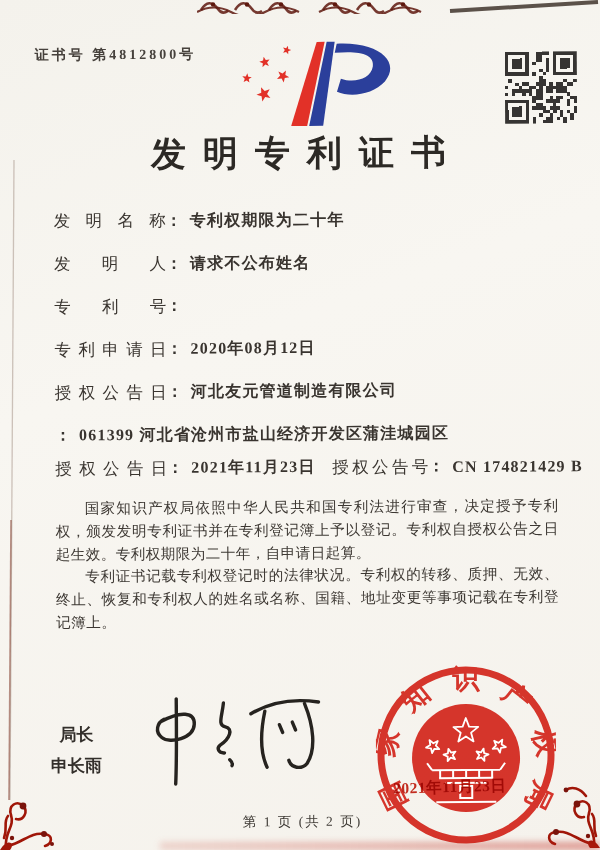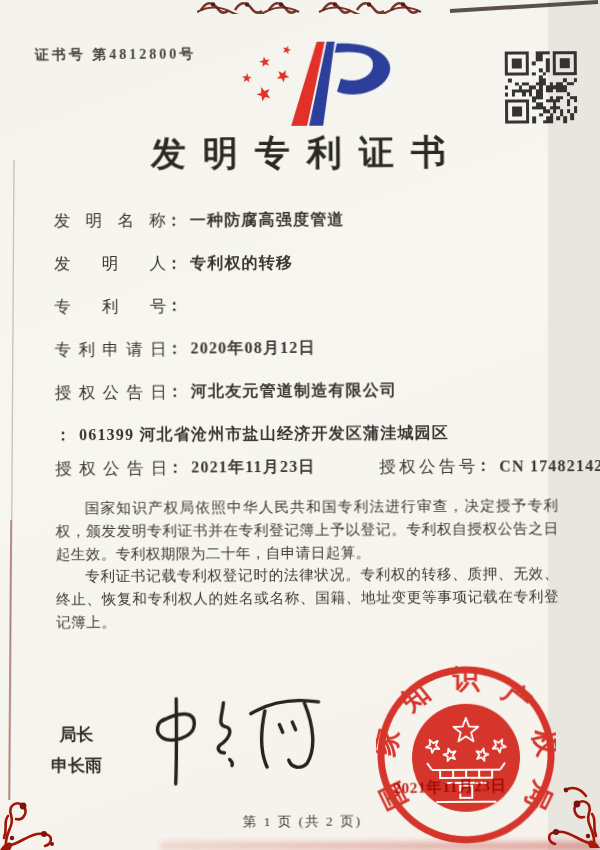--- a/index.html
+++ b/index.html
@@ -1,18 +1,18 @@
 <!DOCTYPE html>
 <html><head>
 <meta charset="utf-8">
 <style>
   html,body{margin:0;padding:0;}
   body{width:600px;height:850px;overflow:hidden;background:#e9e6e0;
        font-family:"Liberation Serif","DejaVu Serif",serif;}
-  .page{position:relative;width:548px;height:850px;
+  .page{position:relative;width:600px;height:850px;
         background:linear-gradient(160deg,#f4f2ec 0%,#f8f6f1 40%,#f5f2ec 100%);
         color:#37332f;}
   .tilt{position:absolute;inset:0;transform:rotate(-0.35deg);}
   
   .cert-no{position:absolute;left:37px;top:45px;font-size:14px;letter-spacing:3px;
            color:#46413c;font-weight:600;}
   
   .logo{position:absolute;left:233px;top:36px;width:180px;height:96px;}
   
   .qr{position:absolute;left:507px;top:53px;width:72px;height:72px;opacity:.88;}
@@ -22,21 +22,21 @@
          box-sizing:border-box;color:#2c2925;}
   
   .fields{position:absolute;left:55px;top:199px;width:505px;}
   .frow{height:42.8px;display:flex;align-items:center;font-size:16px;}
   .frow.grant{height:36px;margin-top:-6px;position:relative;}
   .lbl{display:inline-block;width:112px;text-align:justify;text-align-last:justify;
        font-weight:400;font-size:16.5px;color:#39342f;flex:none;}
   .colon{font-weight:700;margin-right:8px;}
   .val{letter-spacing:1.2px;color:#39342f;font-weight:600;white-space:nowrap;}
   .grant-no{position:absolute;left:277px;top:0;height:100%;display:flex;align-items:center;}
-  .grant-no .lbl{width:96px;margin-left:47px;}
+  .grant-no .lbl{width:96px;}
   
   .bodytext{position:absolute;left:55px;top:496px;width:503px;font-size:14.6px;
             line-height:22.8px;text-align:justify;color:#3d3833;letter-spacing:.4px;}
   .bodytext p{margin:0;text-indent:2em;}
   
   .signer{position:absolute;left:49px;top:718px;font-size:17px;font-weight:700;
           color:#332f2b;line-height:31px;text-align:center;}
   .signature{position:absolute;left:128px;top:686px;width:215px;height:105px;
              transform:rotate(-2deg);}
   
@@ -320,26 +320,26 @@
         <rect x="13" y="20" width="1" height="1" fill="#1c1a18"></rect>
         <rect x="17" y="20" width="1" height="1" fill="#1c1a18"></rect>
       </svg>
 
     <div class="title">发明专利证书</div>
 
     <div class="fields">
       <div class="frow">
         <span class="lbl">发明名称</span>
           <span class="colon">：</span>
-        <span class="val">一种防腐高强度管道</span>
+        <span class="val">专利权期限为二十年</span>
       </div>
       <div class="frow">
         <span class="lbl">发明人</span>
           <span class="colon">：</span>
-        <span class="val">专利权的转移</span>
+        <span class="val">请求不公布姓名</span>
       </div>
       <div class="frow">
         <span class="lbl">专利号</span>
           <span class="colon">：</span>
       </div>
       <div class="frow">
         <span class="lbl">专利申请日</span>
           <span class="colon">：</span>
         <span class="val">2020年08月12日</span>
       </div>

